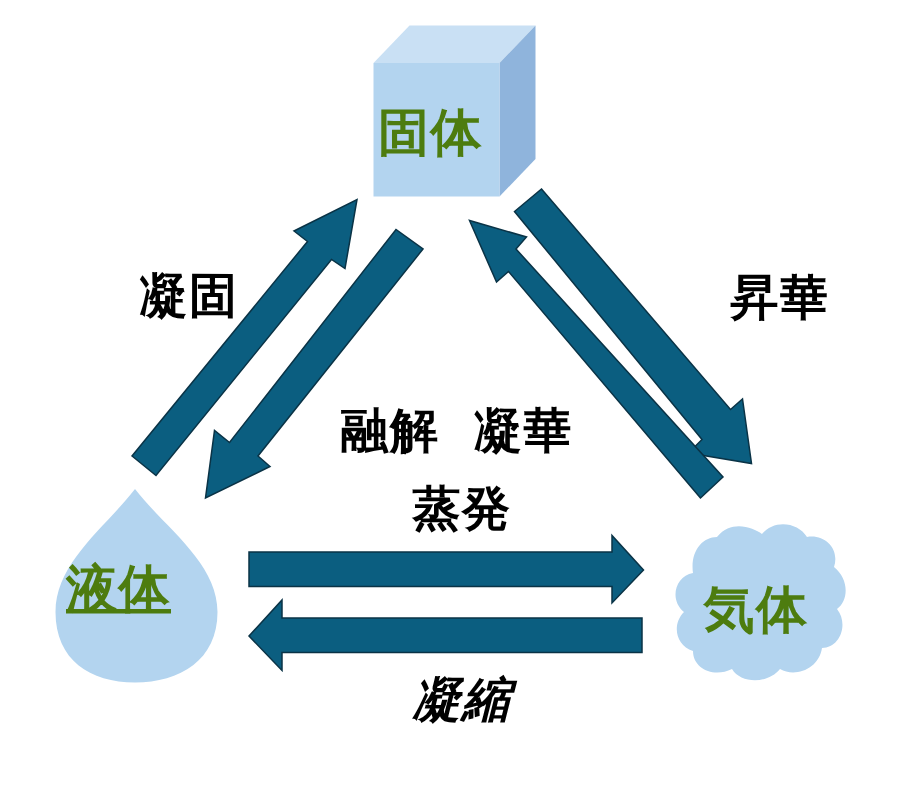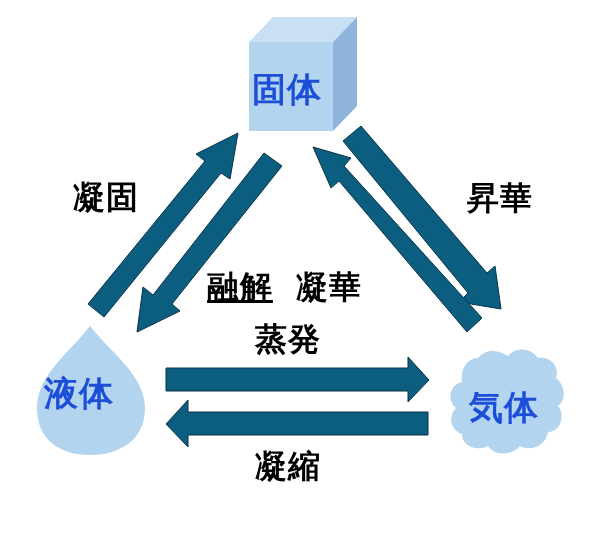--- a/index.html
+++ b/index.html
@@ -1,21 +1,21 @@
 <!DOCTYPE html>
 <html><head>
 <meta charset="utf-8">
 <style>
   html, body { margin: 0; padding: 0; background: #ffffff; }
   body { width: 600px; height: 535px; position: relative; overflow: hidden;
          font-family: "DejaVu Sans", sans-serif; }
   #diagram { position: absolute; left: 0; top: 0; width: 600px; height: 535px; }
   .label { position: absolute; font-weight: bold; color: #000; font-size: 32px;
-           line-height: 1; white-space: nowrap; letter-spacing: 1px; }
-  .state-label { position: absolute; font-weight: bold; color: #1d4ed8; font-size: 34px;
+           line-height: 1; white-space: nowrap; letter-spacing: 1px; margin-left: 20px; }
+  .state-label { position: absolute; font-weight: bold; color: #4d7c0f; font-size: 34px;
            line-height: 1; white-space: nowrap; letter-spacing: 1px; }
 </style>
 </head>
 <body>
 
 <svg id="diagram" viewBox="0 0 600 535" xmlns="http://www.w3.org/2000/svg">
 
   <g>
     <polygon points="249,42 273,17 357,17 333,42" fill="#c9e0f4"></polygon>
     <polygon points="333,42 357,17 357,106 333,131" fill="#8fb4dc"></polygon>
@@ -36,21 +36,21 @@
   <polygon points="361,126 487,273 495,266 501,309 459,302 468,293 343,141" fill="#0b5e80" stroke="#0a3346" stroke-width="1"></polygon>
 
   <polygon points="467,332 339,181 331,188 313,147 351,158 344,166 482,318" fill="#0b5e80" stroke="#0a3346" stroke-width="1"></polygon>
 
   <polygon points="166,368 408,368 408,357 429,380 408,402 408,391 166,391" fill="#0b5e80" stroke="#0a3346" stroke-width="1"></polygon>
 
   <polygon points="428,412 188,412 188,400 166,424 188,447 188,435 428,435" fill="#0b5e80" stroke="#0a3346" stroke-width="1"></polygon>
 </svg>
 
 <div class="state-label" style="left:252px; top:72px;">固体</div>
-<div class="state-label" style="left:44px; top:376px;">液体</div>
+<div class="state-label" style="left:44px; top:376px;text-decoration:underline;">液体</div>
 <div class="state-label" style="left:469px; top:390px;text-align:center;">気体</div>
 
 <div class="label" style="left:73px; top:181px;">凝固</div>
-<div class="label" style="left:207px; top:271px;text-decoration:underline;">融解</div>
+<div class="label" style="left:207px; top:271px;">融解</div>
 <div class="label" style="left:296px; top:271px;">凝華</div>
 <div class="label" style="left:467px; top:182px;">昇華</div>
 <div class="label" style="left:255px; top:323px;text-align:right;">蒸発</div>
-<div class="label" style="left:255px; top:450px;">凝縮</div>
+<div class="label" style="left:255px; top:450px;font-style:italic;">凝縮</div>
 
 </body></html>

